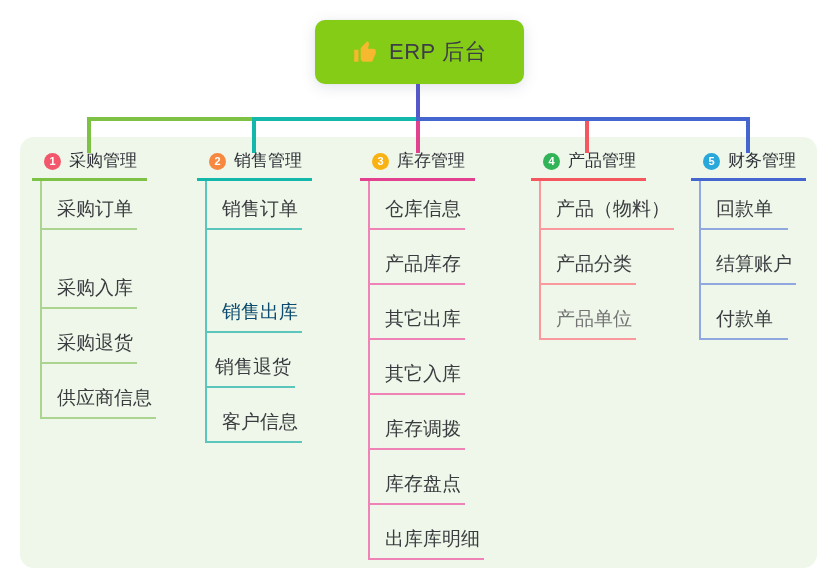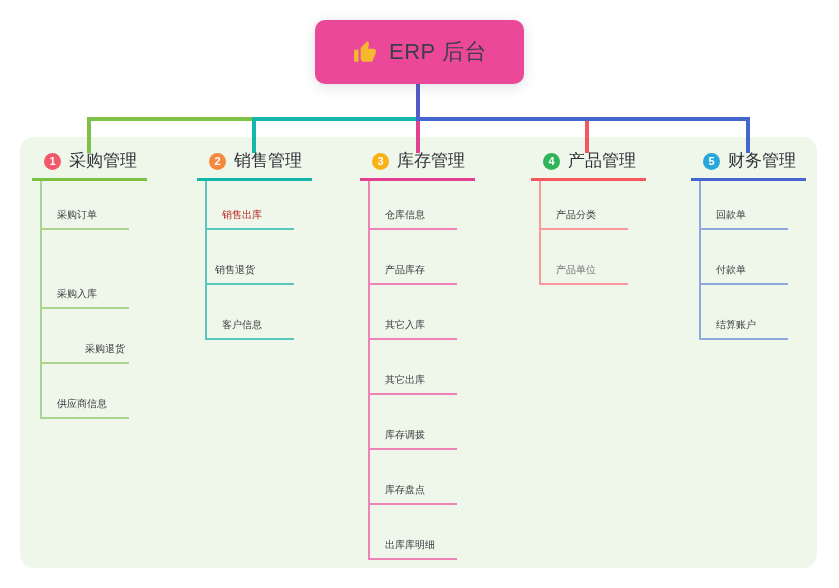--- a/index.html
+++ b/index.html
@@ -4,21 +4,21 @@
 <style>
   * { margin:0; padding:0; box-sizing:border-box; }
   body { background:#fff; }
   #canvas {
     position:relative; width:839px; height:588px; background:#ffffff;
     font-family:"Liberation Sans","DejaVu Sans",sans-serif; overflow:hidden;
   }
   
   .root-node {
     position:absolute; left:315px; top:20px; width:209px; height:64px;
-    background:#ec4899; border-radius:10px;
+    background:#84cc16; border-radius:10px;
     box-shadow:0 3px 14px rgba(90,100,130,.18), 0 0 2px rgba(0,0,0,.05);
     display:flex; align-items:center; justify-content:center; gap:11px;
     font-size:22px; color:#3d3e48; letter-spacing:.5px; cursor:default;
   }
   .root-node svg { width:26px; height:26px; display:block; }
   
   .panel {
     position:absolute; left:20px; top:137px; width:797px; height:431px;
     background:#eef7e9; border-radius:14px;
   }
@@ -34,21 +34,21 @@
   }
   .badge {
     flex:0 0 auto; width:17px; height:17px; border-radius:50%;
     color:#fff; font-size:11px; font-weight:bold;
     display:flex; align-items:center; justify-content:center; line-height:1;
   }
   .children { margin-left:8px; border-left:2px solid; width:max-content; min-width:89px; }
   .child {
     height:55px; min-width:87px; width:max-content;
     border-bottom:2px solid; display:flex; align-items:flex-end;
-    padding:0 4px 6px 15px; font-size:10px; color:#3b3c40; white-space:nowrap;
+    padding:0 4px 6px 15px; font-size:19px; color:#3b3c40; white-space:nowrap;
     cursor:pointer;
   }
   .child:first-child { height:49px; }
 </style>
 </head>
 <body>
 
 <div id="canvas">
 
   <div class="panel"></div>
@@ -92,21 +92,24 @@
             <span>供应商信息</span>
           </div>
         </div>
       </div>
       <div class="branch" style="left: 197px;">
         <div class="branch-title" style="border-bottom-color: rgb(20, 184, 170); color: rgb(47, 48, 56);">
           <span class="badge" style="background: rgb(247, 136, 63);">2</span>
           <span>销售管理</span>
         </div>
         <div class="children" style="border-left-color: rgb(90, 198, 188);">
-          <div class="child" style="border-bottom-color: rgb(90, 198, 188); color: #b91c1c;">
+          <div class="child" style="border-bottom-color: rgb(90, 198, 188); color: rgb(59, 60, 64);">
+            <span>销售订单</span>
+          </div>
+          <div class="child" style="border-bottom-color: rgb(90, 198, 188); color: #0c4a6e; margin-top: 48px;">
             <span>销售出库</span>
           </div>
           <div class="child" style="border-bottom-color: rgb(90, 198, 188); color: rgb(59, 60, 64); padding-left: 8px;">
             <span>销售退货</span>
           </div>
           <div class="child" style="border-bottom-color: rgb(90, 198, 188); color: rgb(59, 60, 64);">
             <span>客户信息</span>
           </div>
         </div>
       </div>
@@ -116,62 +119,65 @@
           <span>库存管理</span>
         </div>
         <div class="children" style="border-left-color: rgb(239, 130, 182);">
           <div class="child" style="border-bottom-color: rgb(239, 130, 182); color: rgb(59, 60, 64);">
             <span>仓库信息</span>
           </div>
           <div class="child" style="border-bottom-color: rgb(239, 130, 182); color: rgb(59, 60, 64);">
             <span>产品库存</span>
           </div>
           <div class="child" style="border-bottom-color: rgb(239, 130, 182); color: rgb(59, 60, 64);">
-            <span>其它入库</span>
+            <span>其它出库</span>
           </div>
           <div class="child" style="border-bottom-color: rgb(239, 130, 182); color: rgb(59, 60, 64);">
-            <span>其它出库</span>
+            <span>其它入库</span>
           </div>
           <div class="child" style="border-bottom-color: rgb(239, 130, 182); color: rgb(59, 60, 64);">
             <span>库存调拨</span>
           </div>
           <div class="child" style="border-bottom-color: rgb(239, 130, 182); color: rgb(59, 60, 64);">
             <span>库存盘点</span>
           </div>
           <div class="child" style="border-bottom-color: rgb(239, 130, 182); color: rgb(59, 60, 64);">
             <span>出库库明细</span>
           </div>
         </div>
       </div>
       <div class="branch" style="left: 531px;">
         <div class="branch-title" style="border-bottom-color: rgb(244, 87, 93); color: rgb(47, 48, 56);">
           <span class="badge" style="background: rgb(48, 180, 87);">4</span>
           <span>产品管理</span>
         </div>
         <div class="children" style="border-left-color: rgb(249, 153, 158);">
           <div class="child" style="border-bottom-color: rgb(249, 153, 158); color: rgb(59, 60, 64);">
+            <span>产品（物料）</span>
+          </div>
+          <div class="child" style="border-bottom-color: rgb(249, 153, 158); color: rgb(59, 60, 64);">
             <span>产品分类</span>
           </div>
           <div class="child" style="border-bottom-color: rgb(249, 153, 158); color: #737373;">
             <span>产品单位</span>
           </div>
         </div>
       </div>
       <div class="branch" style="left: 691px;">
         <div class="branch-title" style="border-bottom-color: rgb(68, 102, 206); color: rgb(47, 48, 56);">
           <span class="badge" style="background: rgb(40, 167, 219);">5</span>
           <span>财务管理</span>
         </div>
         <div class="children" style="border-left-color: rgb(144, 167, 224);">
           <div class="child" style="border-bottom-color: rgb(144, 167, 224); color: rgb(59, 60, 64);">
             <span>回款单</span>
           </div>
           <div class="child" style="border-bottom-color: rgb(144, 167, 224); color: rgb(59, 60, 64);">
-            <span>付款单</span>
+            <span>结算账户</span>
           </div>
           <div class="child" style="border-bottom-color: rgb(144, 167, 224); color: rgb(59, 60, 64);">
-            <span>结算账户</span>
+            <span>付款单</span>
           </div>
         </div>
       </div>
     </div>
 
 </div>
 
 </body></html>

